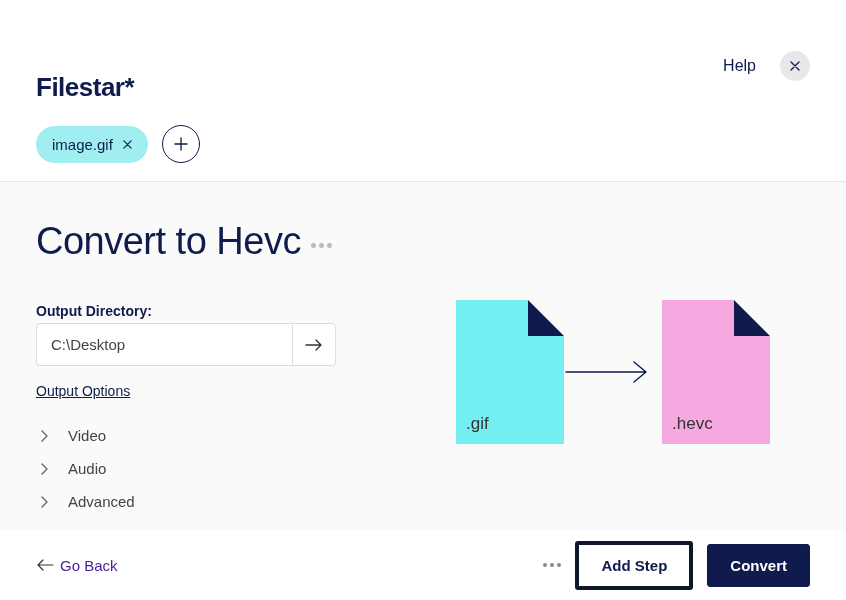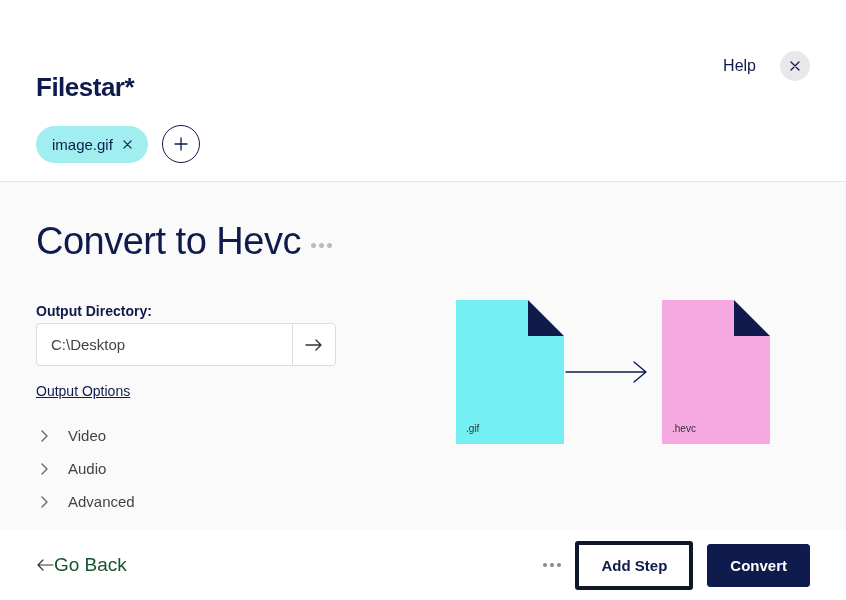--- a/index.html
+++ b/index.html
@@ -182,21 +182,21 @@
       align-items: center;
       gap: 4px;
     }
     .file-box {
       width: 108px;
       height: 144px;
       position: relative;
       display: flex;
       align-items: flex-end;
       padding: 10px;
-      font-size: 10px;
+      font-size: 17px;
       color: #333;
     }
     .file-box.cyan { background: #74f0f2; }
     .file-box.pink { background: #f5a9e0; }
     .file-corner {
       position: absolute;
       top: 0;
       right: 0;
       width: 36px;
       height: 36px;
@@ -224,23 +224,23 @@
       height: 70px;
       display: flex;
       align-items: center;
       justify-content: space-between;
       padding: 0 36px;
       background: #fff;
     }
     .go-back {
       display: flex;
       align-items: center;
-      gap: 0;
-      font-size: 19px;
-      color: #14532d;
+      gap: 6px;
+      font-size: 15px;
+      color: #4c1d95;
       cursor: pointer;
     }
     .footer-right {
       display: flex;
       align-items: center;
       gap: 14px;
     }
     .footer-dots {
       display: flex;
       gap: 3px;

